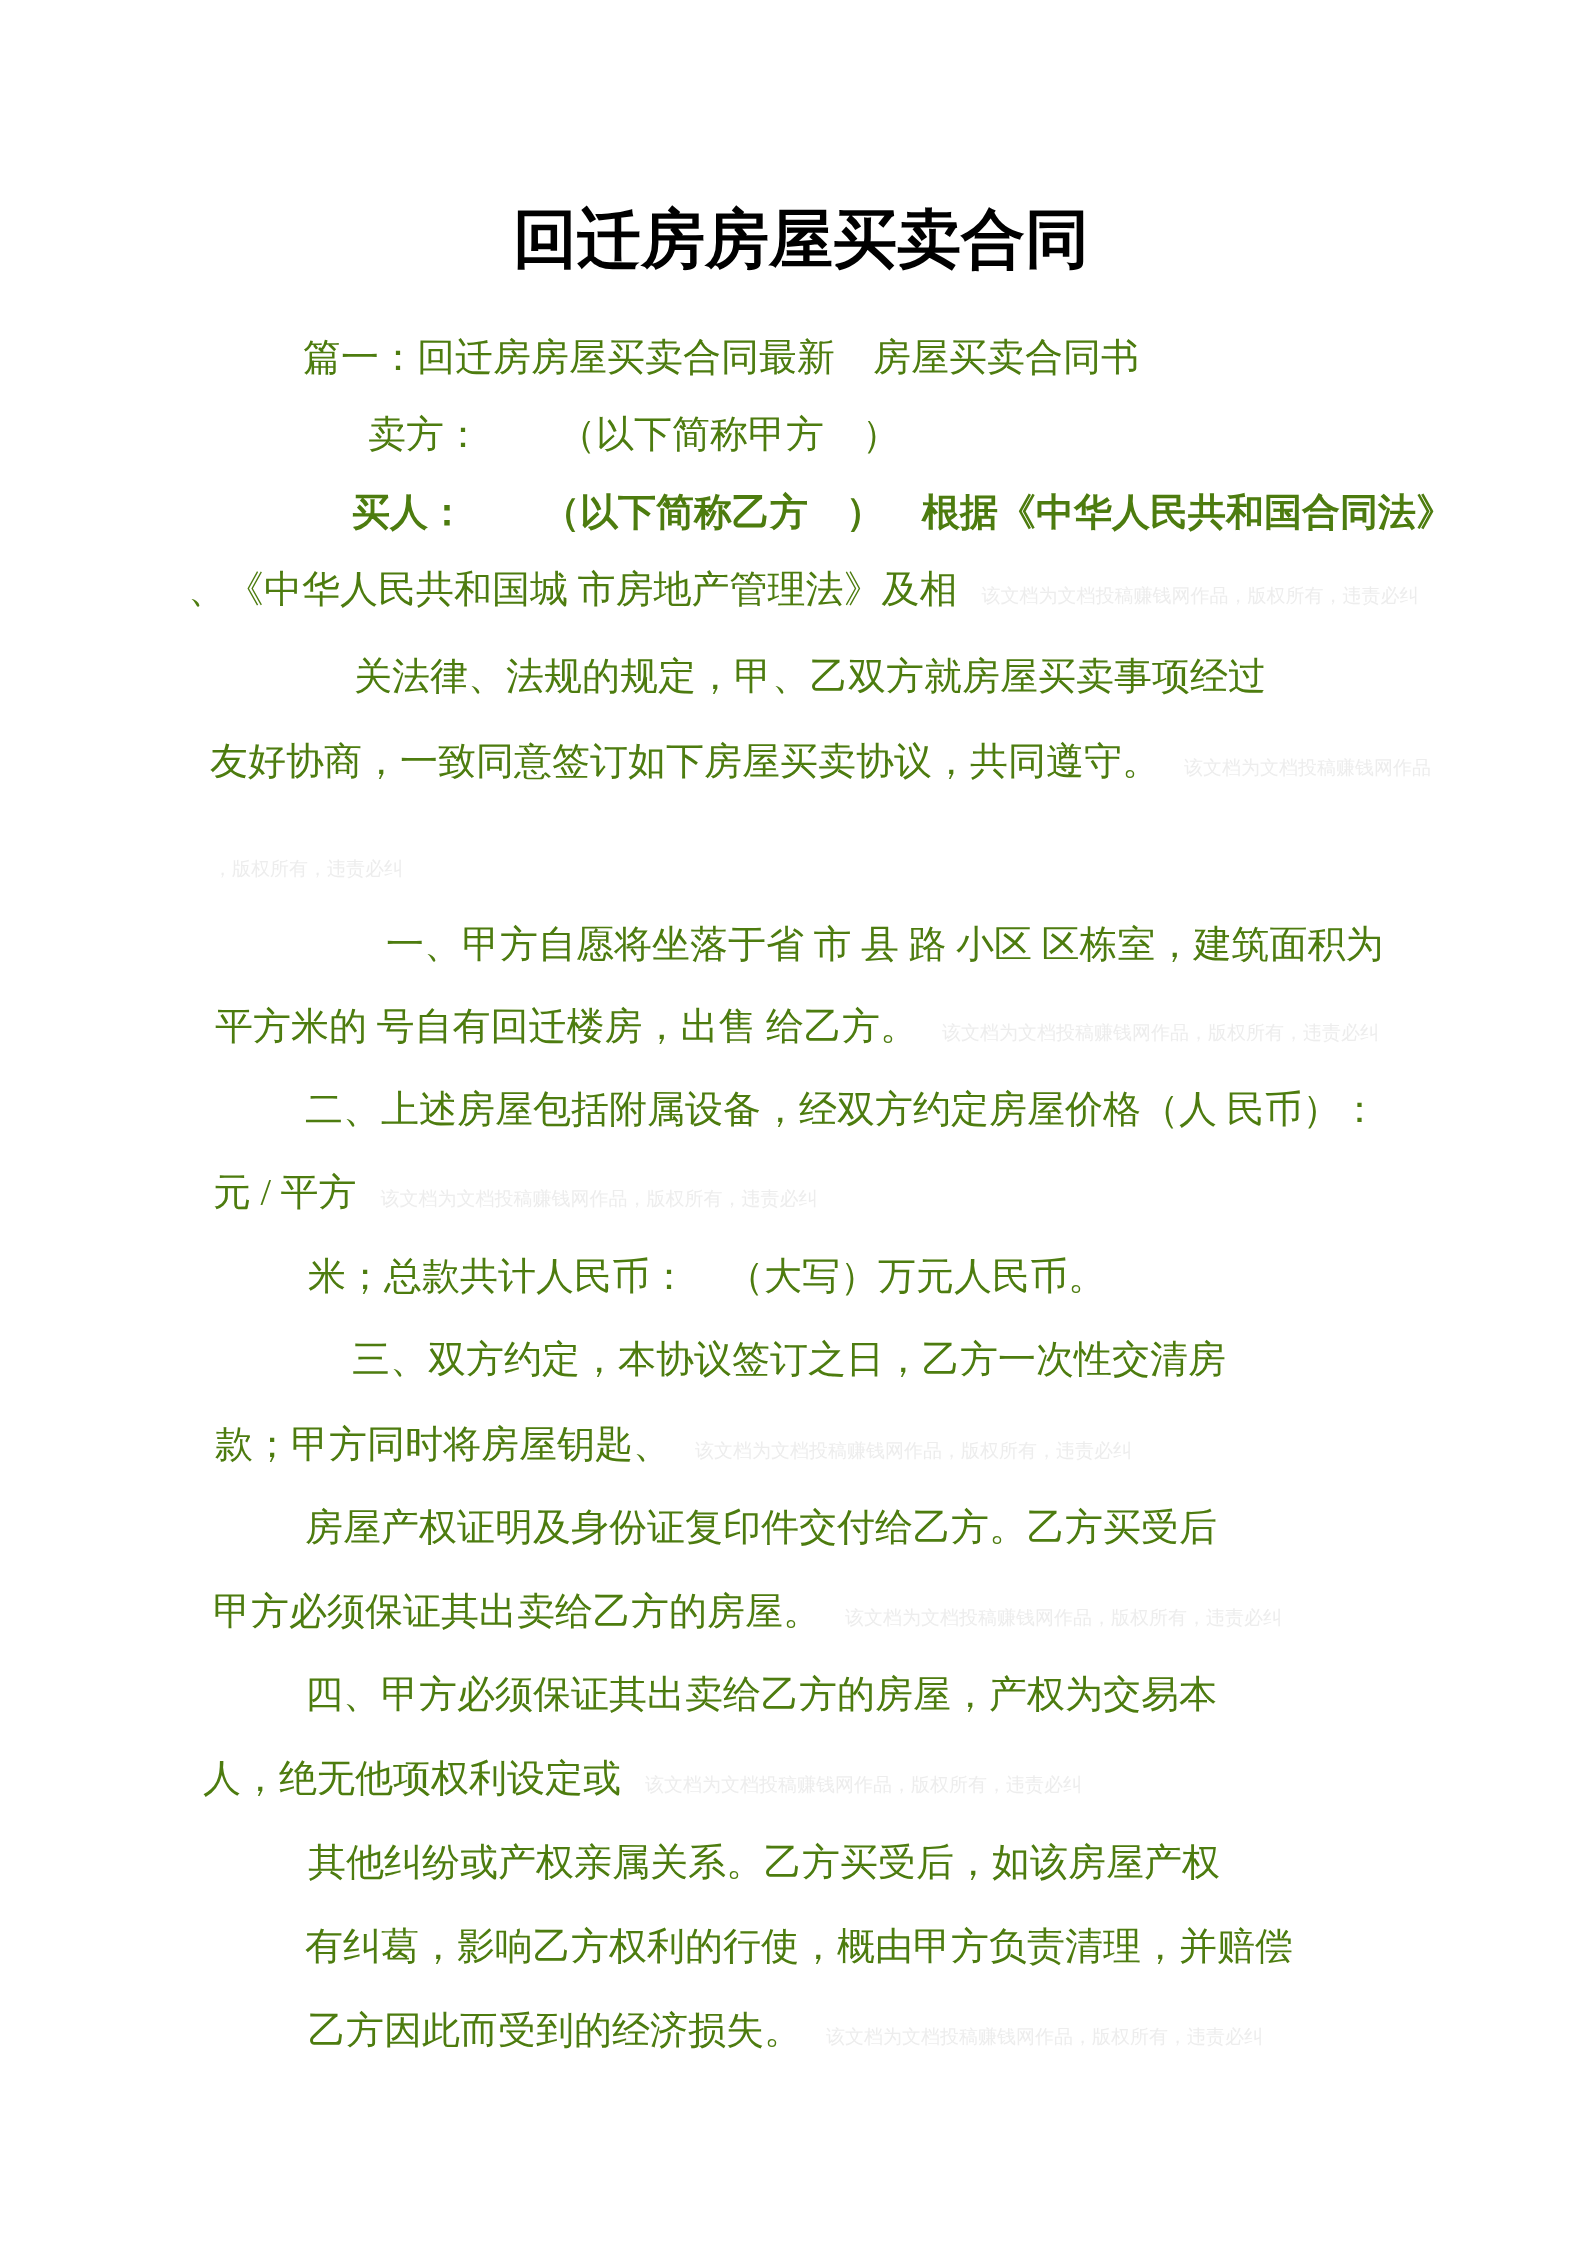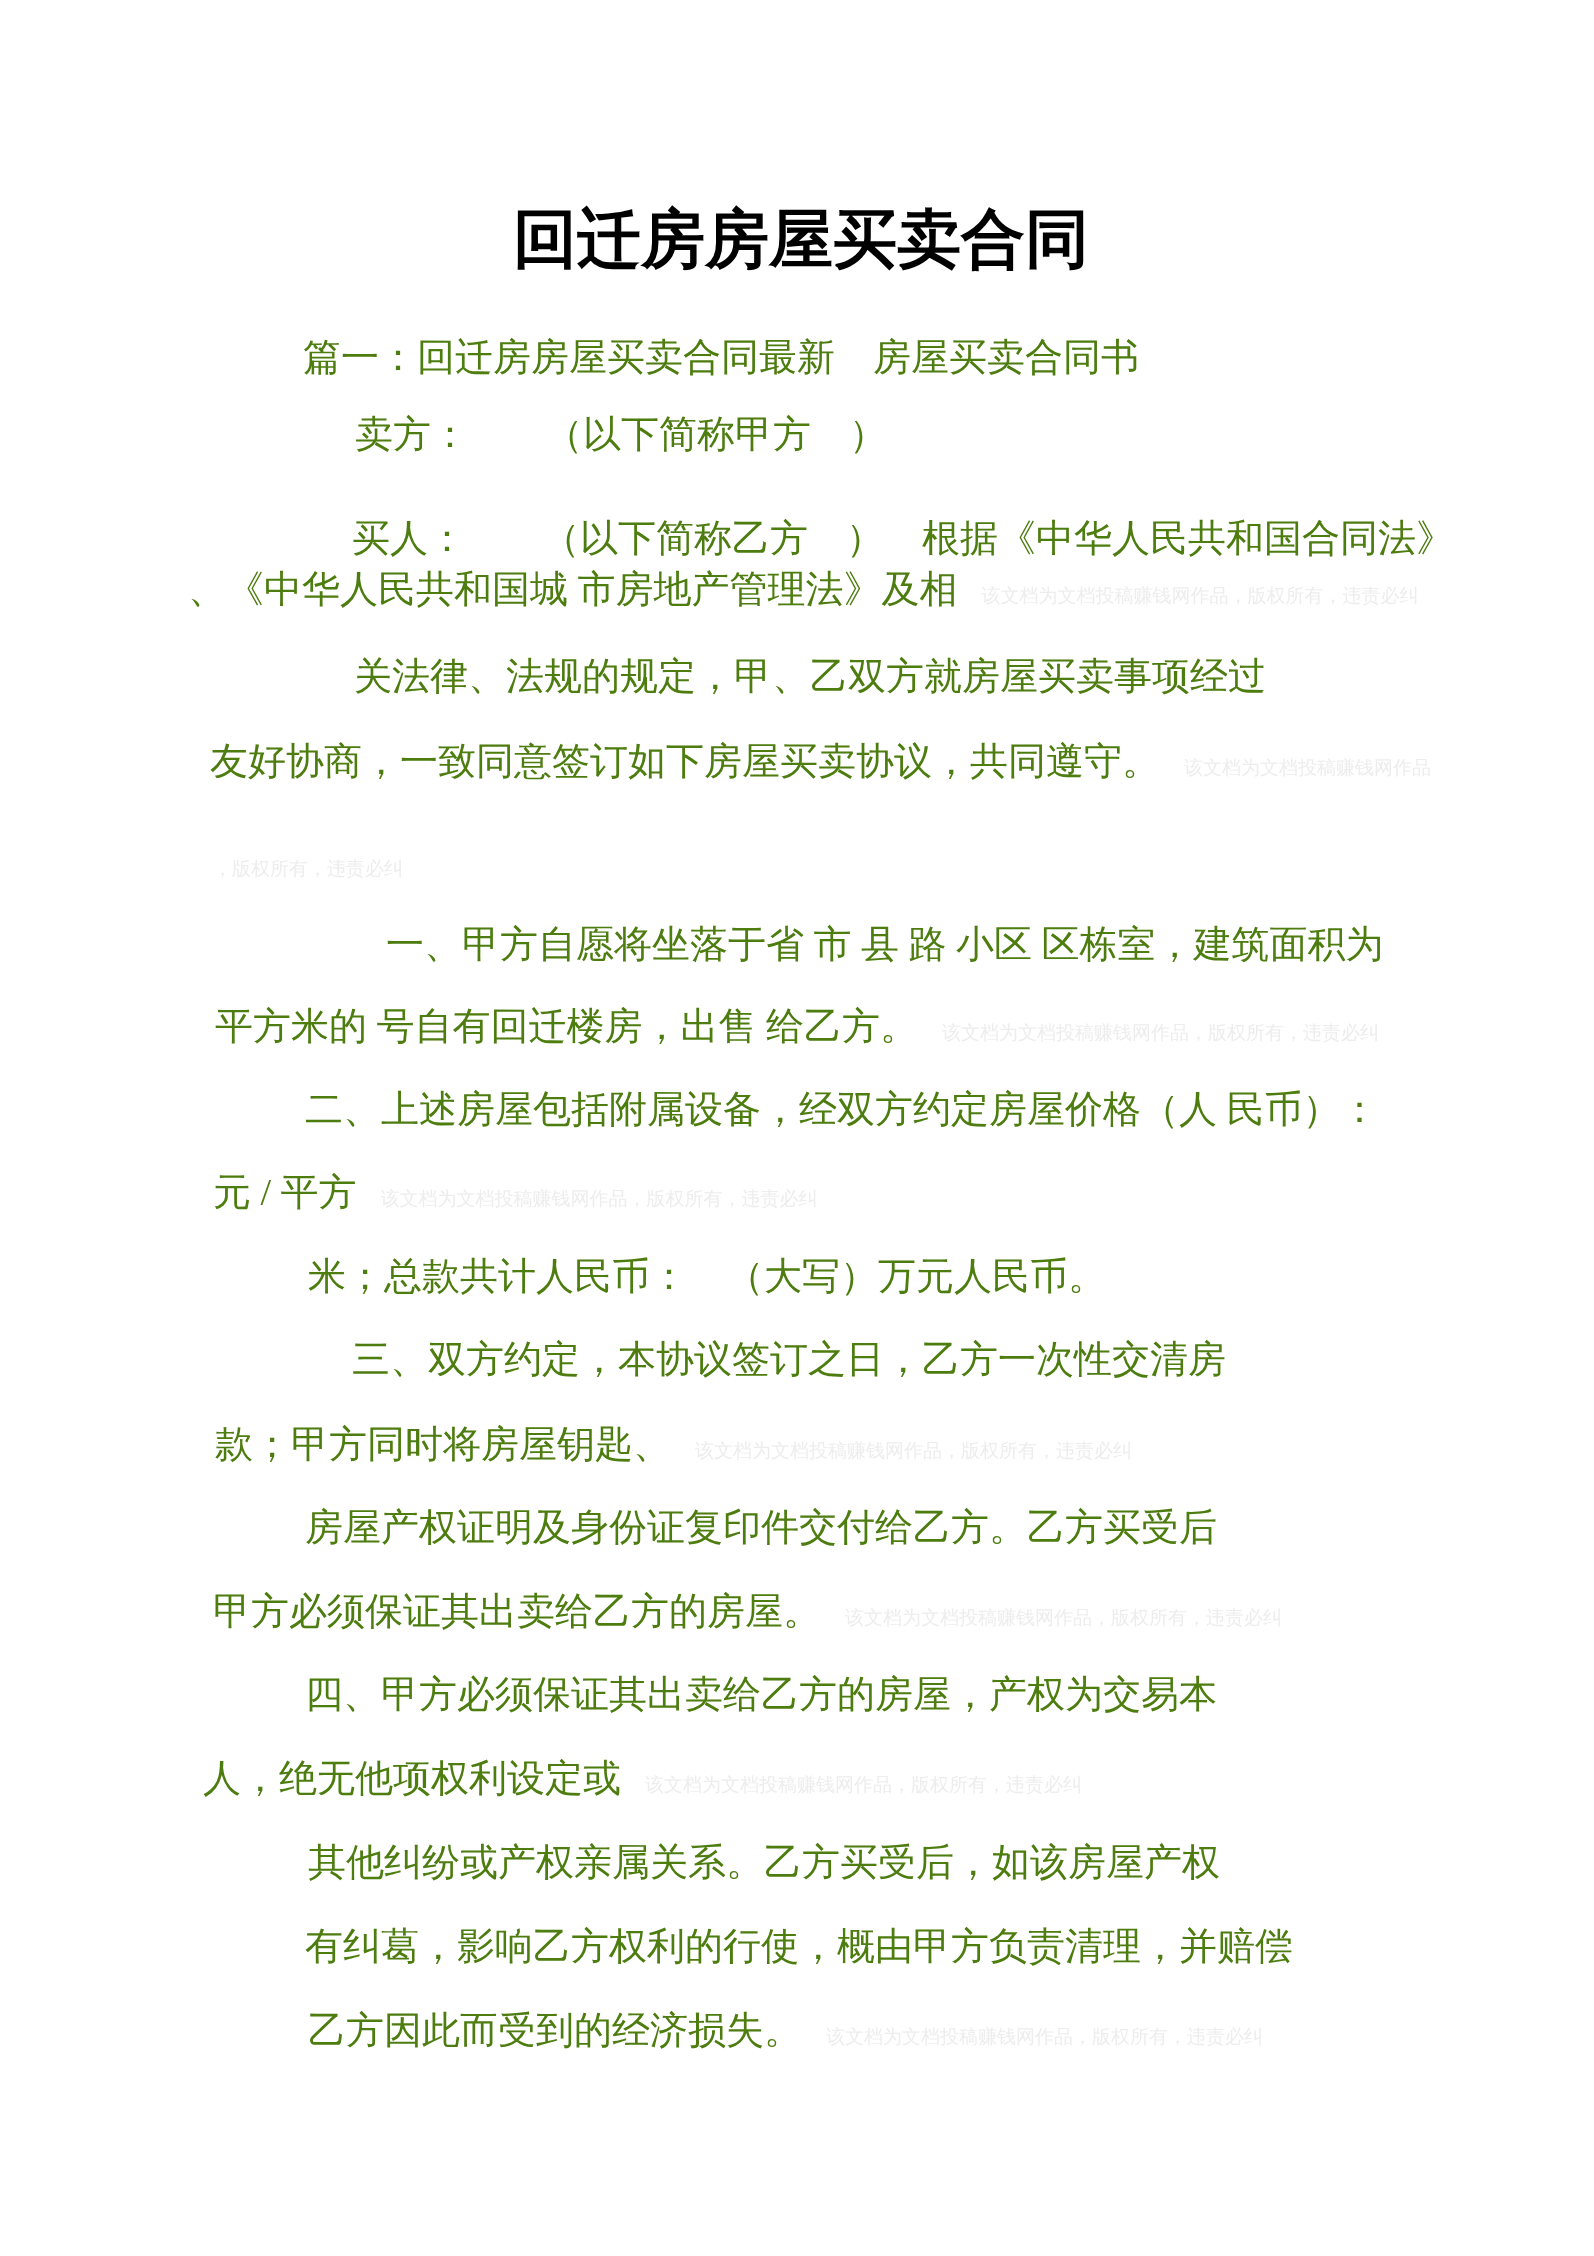--- a/index.html
+++ b/index.html
@@ -50,22 +50,22 @@
     margin-left: 0;
   }
 </style>
 </head>
 <body>
 
 <div class="page">
   <div class="doc-title">回迁房房屋买卖合同</div>
   <div>
       <div class="line" style="left: 303px; top: 333px;"><span class="line-text">篇一：回迁房房屋买卖合同最新　房屋买卖合同书</span></div>
-      <div class="line" style="left: 355px; top: 410px;"><span class="line-text">卖方：　　（以下简称甲方　）</span></div>
-      <div class="line" style="left: 352px; top: 514px;"><span class="line-text">买人：　　（以下简称乙方　）　根据《中华人民共和国合同法》</span></div>
+      <div class="line" style="left: 368px; top: 410px;"><span class="line-text">卖方：　　（以下简称甲方　）</span></div>
+      <div class="line" style="left: 352px; top: 488px; font-weight: bold;"><span class="line-text">买人：　　（以下简称乙方　）　根据《中华人民共和国合同法》</span></div>
       <div class="line" style="left: 188px; top: 565px;"><span class="line-text">、《中华人民共和国城 市房地产管理法》及相</span><span class="wm" style="color: rgb(237, 237, 237);">该文档为文档投稿赚钱网作品，版权所有，违责必纠</span></div>
       <div class="line" style="left: 308px; top: 652px; margin-left: 46px;"><span class="line-text">关法律、法规的规定，甲、乙双方就房屋买卖事项经过</span></div>
       <div class="line" style="left: 210px; top: 737px;"><span class="line-text">友好协商，一致同意签订如下房屋买卖协议，共同遵守。</span><span class="wm" style="color: rgb(237, 237, 237);">该文档为文档投稿赚钱网作品</span></div>
       <div class="line" style="left: 213px; top: 838px;"><span class="line-text"></span><span class="wm" style="color: rgb(237, 237, 237);">，版权所有，违责必纠</span></div>
       <div class="line" style="left: 350px; top: 920px; margin-left: 36px;"><span class="line-text">一、甲方自愿将坐落于省 市 县 路 小区 区栋室，建筑面积为</span></div>
       <div class="line" style="left: 215px; top: 1002px;"><span class="line-text">平方米的 号自有回迁楼房，出售 给乙方。</span><span class="wm" style="color: rgb(237, 237, 237);">该文档为文档投稿赚钱网作品，版权所有，违责必纠</span></div>
       <div class="line" style="left: 305px; top: 1085px;"><span class="line-text">二、上述房屋包括附属设备，经双方约定房屋价格（人 民币）：</span></div>
       <div class="line" style="left: 213px; top: 1168px;"><span class="line-text">元 / 平方</span><span class="wm" style="color: rgb(237, 237, 237);">该文档为文档投稿赚钱网作品，版权所有，违责必纠</span></div>
       <div class="line" style="left: 308px; top: 1252px;"><span class="line-text">米；总款共计人民币：　（大写）万元人民币。</span></div>
       <div class="line" style="left: 352px; top: 1335px;"><span class="line-text">三、双方约定，本协议签订之日，乙方一次性交清房</span></div>

